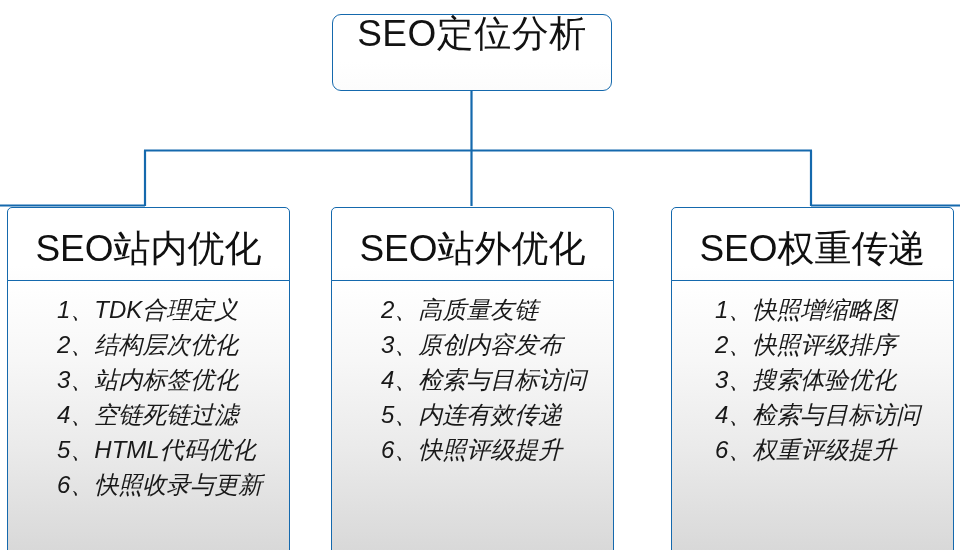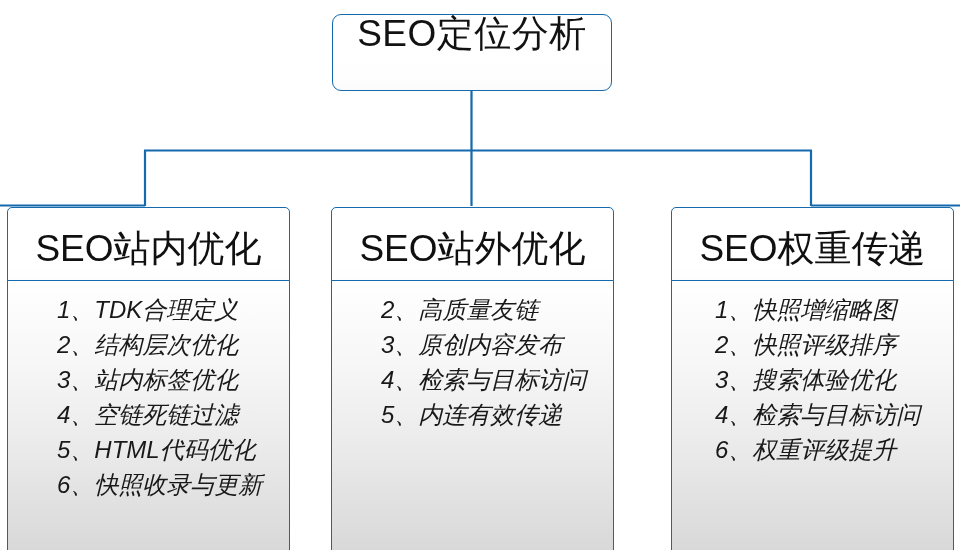--- a/index.html
+++ b/index.html
@@ -168,20 +168,23 @@
       </div>
       <div class="list-item">
         <span class="item-index">3、</span><span class="item-text">原创内容发布</span>
       </div>
       <div class="list-item">
         <span class="item-index">4、</span><span class="item-text">检索与目标访问</span>
       </div>
       <div class="list-item">
         <span class="item-index">5、</span><span class="item-text">内连有效传递</span>
       </div>
+      <div class="list-item">
+        <span class="item-index">6、</span><span class="item-text">快照评级提升</span>
+      </div>
     </div>
   </div>
 
   <div class="column col-3">
     <div class="col-header">
       <span class="col-header-label">SEO权重传递</span>
     </div>
     <div class="col-body">
       <div class="list-item">
         <span class="item-index">1、</span><span class="item-text">快照增缩略图</span>

